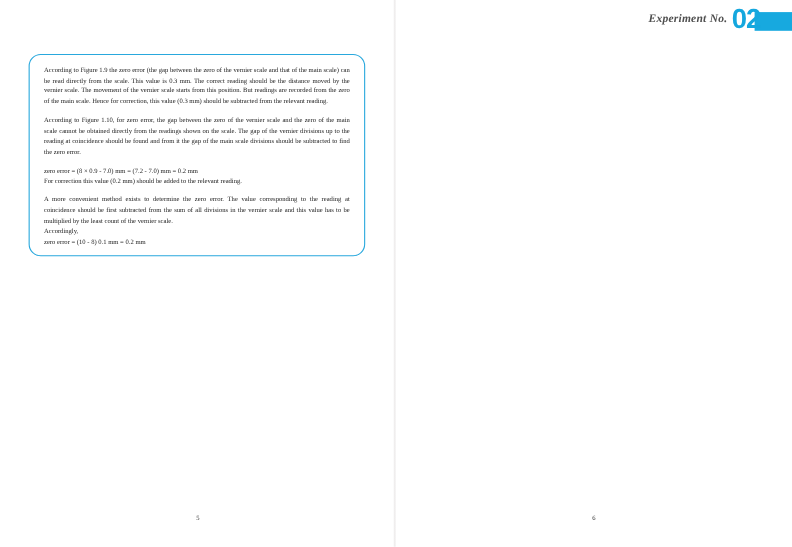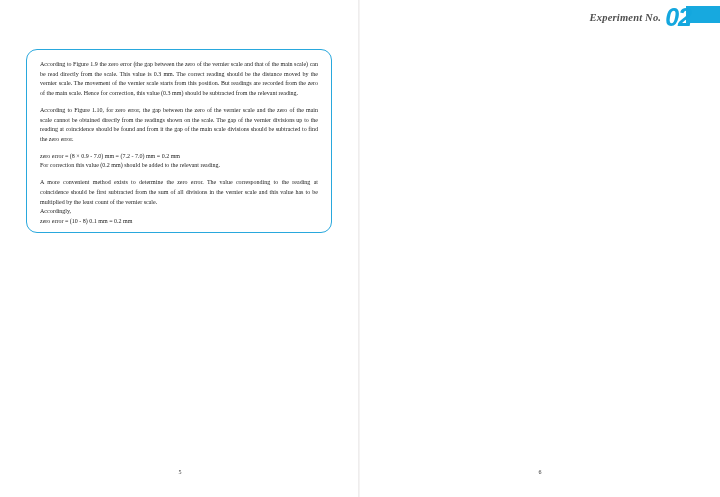--- a/index.html
+++ b/index.html
@@ -41,21 +41,21 @@
     position:absolute;right:0;top:4px;height:26px;
     display:flex;align-items:center;
   }
   .exp-label{
     font-family:"Liberation Serif", serif;
     font-style:italic;font-weight:bold;
     font-size:10.5px;color:#4f4f4f;letter-spacing:.2px;
     padding-right:4px;
   }
   .exp-num-wrap{
-    position:relative;display:flex;align-items:flex-start;font-style:italic;
+    position:relative;display:flex;align-items:flex-end;
   }
   .exp-num{
     font-family:"Liberation Sans", sans-serif;
     font-weight:bold;font-size:25px;line-height:22px;
     color:#14a7de;letter-spacing:-1px;
     position:relative;z-index:2;
     padding:0 1px 0 0;
   }
   .exp-bar{
     width:34px;height:17px;background:#17a9df;

